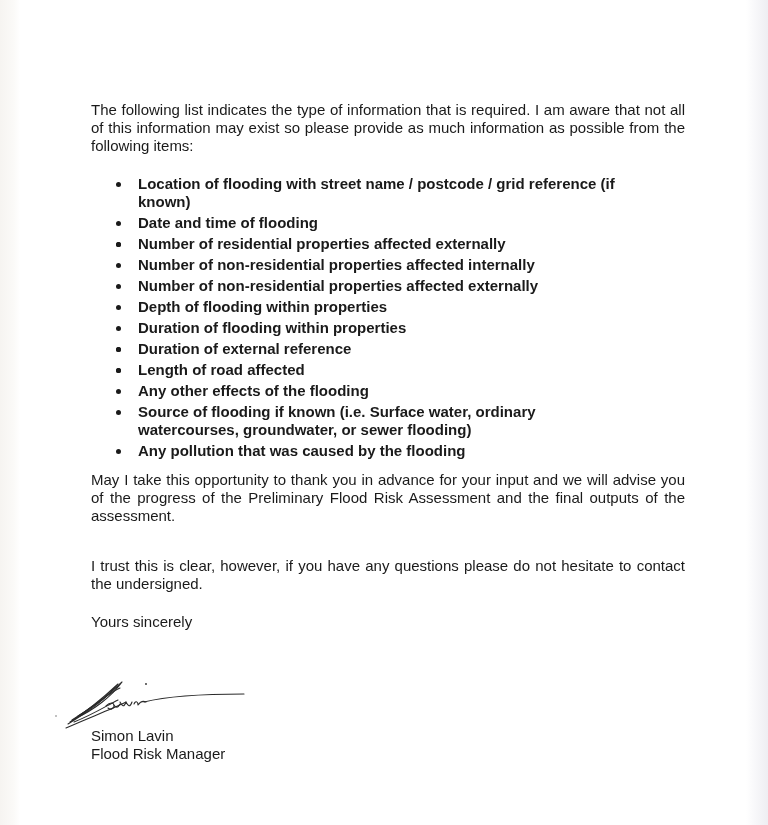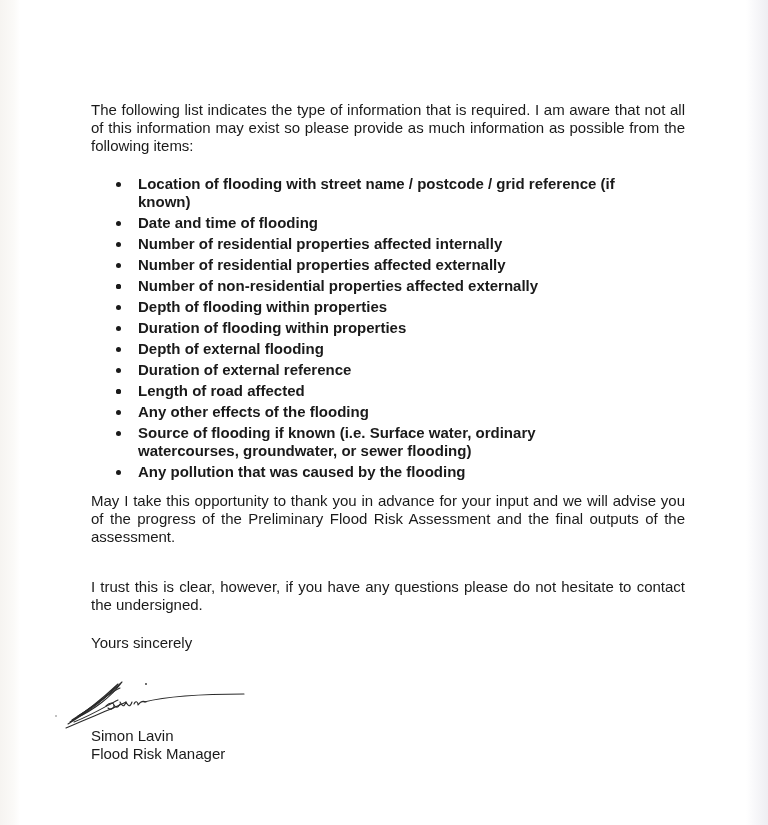--- a/index.html
+++ b/index.html
@@ -84,27 +84,27 @@
 
 <div class="scan-edge-left"></div>
 <div class="scan-edge-right"></div>
 
 <div class="page">
   <p class="intro">The following list indicates the type of information that is required.  I am aware that not all of this information may exist so please provide as much information as possible from the following items:</p>
 
   <ul class="items">
     <li><span class="bullet"></span><span>Location of flooding with street name / postcode / grid reference (if known)</span></li>
     <li><span class="bullet"></span><span>Date and time of flooding</span></li>
-    <li><span class="bullet"></span><span>Number of residential properties affected internally</span></li>
+    <li><span class="bullet"></span></li>
     <li><span class="bullet"></span><span>Number of residential properties affected externally</span></li>
-    <li><span class="bullet"></span></li>
+    <li><span class="bullet"></span><span>Number of non-residential properties affected internally</span></li>
     <li><span class="bullet"></span><span>Number of non-residential properties affected externally</span></li>
     <li><span class="bullet"></span><span>Depth of flooding within properties</span></li>
     <li><span class="bullet"></span><span>Duration of flooding within properties</span></li>
-    <li><span class="bullet"></span><span>Depth of external flooding</span></li>
+    <li><span class="bullet"></span></li>
     <li><span class="bullet"></span><span>Duration of external reference</span></li>
     <li><span class="bullet"></span></li>
     <li><span class="bullet"></span><span>Length of road affected</span></li>
     <li><span class="bullet"></span><span>Any other effects of the flooding</span></li>
     <li><span class="bullet"></span><span>Source of flooding if known (i.e. Surface water, ordinary watercourses, groundwater, or sewer flooding)</span></li>
     <li><span class="bullet"></span><span>Any pollution that was caused by the flooding</span></li>
   </ul>
 
   <p class="thanks">May I take this opportunity to thank you in advance for your input and we will advise you of the progress of the Preliminary Flood Risk Assessment and the final outputs of the assessment.</p>
   <p class="trust">I trust this is clear, however, if you have any questions please do not hesitate to contact the undersigned.</p>

